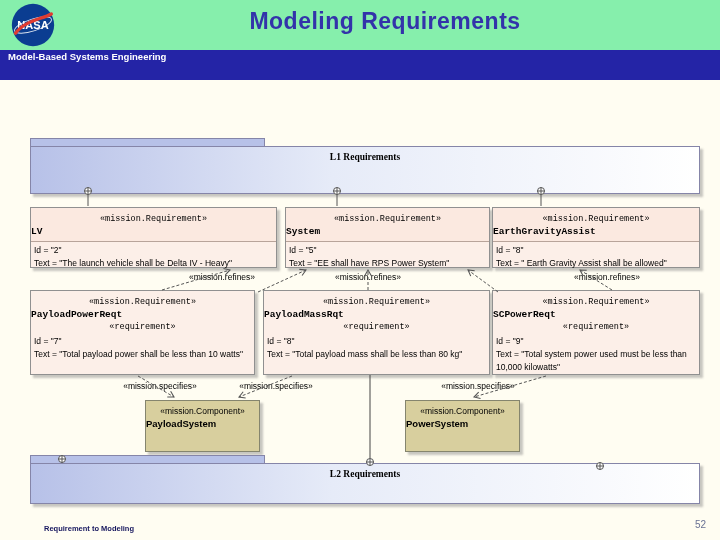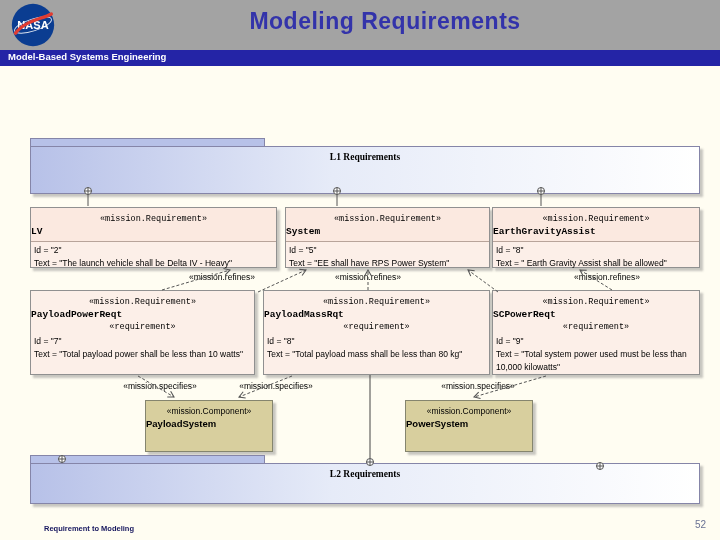--- a/index.html
+++ b/index.html
@@ -1,39 +1,39 @@
 <!DOCTYPE html>
 <html><head>
 <meta charset="utf-8">
 <style>
   html,body{margin:0;padding:0;}
   body{font-family:"Liberation Sans", sans-serif;}
   .slide{position:relative;width:720px;height:540px;background:#fffdf2;overflow:hidden;}
 
   
-  .hdr-band{position:absolute;left:0;top:0;width:720px;height:50px;background:#a3a3a3;border-bottom:3px solid #0369a1;}
+  .hdr-band{position:absolute;left:0;top:0;width:720px;height:50px;background:#86efac;border-bottom:3px solid #0369a1;}
   .title{position:absolute;left:0;top:8px;width:720px;text-align:center;font-size:23px;font-weight:bold;color:#3333aa;letter-spacing:0.5px;margin-left:25px;}
   .logo{position:absolute;left:10px;top:2px;}
-  .banner{position:absolute;left:0;top:50px;width:720px;height:16px;background:#2424a6;color:#ffffff;font-size:9.5px;font-weight:bold;line-height:14px;padding-left:8px;box-sizing:border-box;}
+  .banner{position:absolute;left:0;top:50px;width:720px;height:30px;background:#2424a6;color:#ffffff;font-size:9.5px;font-weight:bold;line-height:14px;padding-left:8px;box-sizing:border-box;}
 
   
   .pkg-tab{position:absolute;width:235px;height:9px;background:#b7c1e8;border:1px solid #8585a8;border-bottom:none;box-sizing:border-box;}
   .pkg-body{position:absolute;left:30px;width:670px;background:linear-gradient(to right,#b7c1e8 0%,#e6ebf8 45%,#ffffff 100%);border:1px solid #8585a8;box-sizing:border-box;box-shadow:3px 3px 2px rgba(130,130,130,0.45);font-family:Liberation Serif, serif;}
   .pkg-label{width:100%;text-align:center;font-size:9.5px;font-weight:bold;color:#000;padding-top:5px;}
 
   
   .req{position:absolute;background:#fcefe8;border:1px solid #909090;box-sizing:border-box;box-shadow:3px 3px 2px rgba(130,130,130,0.45);color:#000;}
   .req .hdr{padding-top:5px;font-family:Liberation Mono, monospace;}
   .req-top .hdr{border-bottom:1px solid #b8a49a;padding-bottom:3px;background:#fbe9e0;}
   .st{text-align:center;font-size:8.5px;line-height:12px;}
   .nm{text-align:left;font-size:9.5px;font-weight:bold;line-height:13px;}
   .bd{padding:2px 3px;font-size:8.5px;line-height:13px;text-align:left;}
 
   
-  .cmp{position:absolute;width:128px;height:52px;background:#d8cf9e;border:1px solid#85856e;box-sizing:border-box;box-shadow:3px 3px 2px rgba(130,130,130,0.45);color:#000;padding-top:4px;}
+  .cmp{position:absolute;width:115px;height:52px;background:#d8cf9e;border:1px solid#85856e;box-sizing:border-box;box-shadow:3px 3px 2px rgba(130,130,130,0.45);color:#000;padding-top:4px;}
 
   
   .rel-label{position:absolute;transform:translateX(-50%);font-size:8.5px;color:#000;white-space:nowrap;}
 
   .overlay{position:absolute;left:0;top:0;pointer-events:none;}
 
   
   .foot-left{position:absolute;left:44px;top:524px;font-size:7.5px;font-weight:bold;color:#16165e;}
   .foot-page{position:absolute;right:14px;top:519px;font-size:10px;color:#6a7294;}
 </style>

